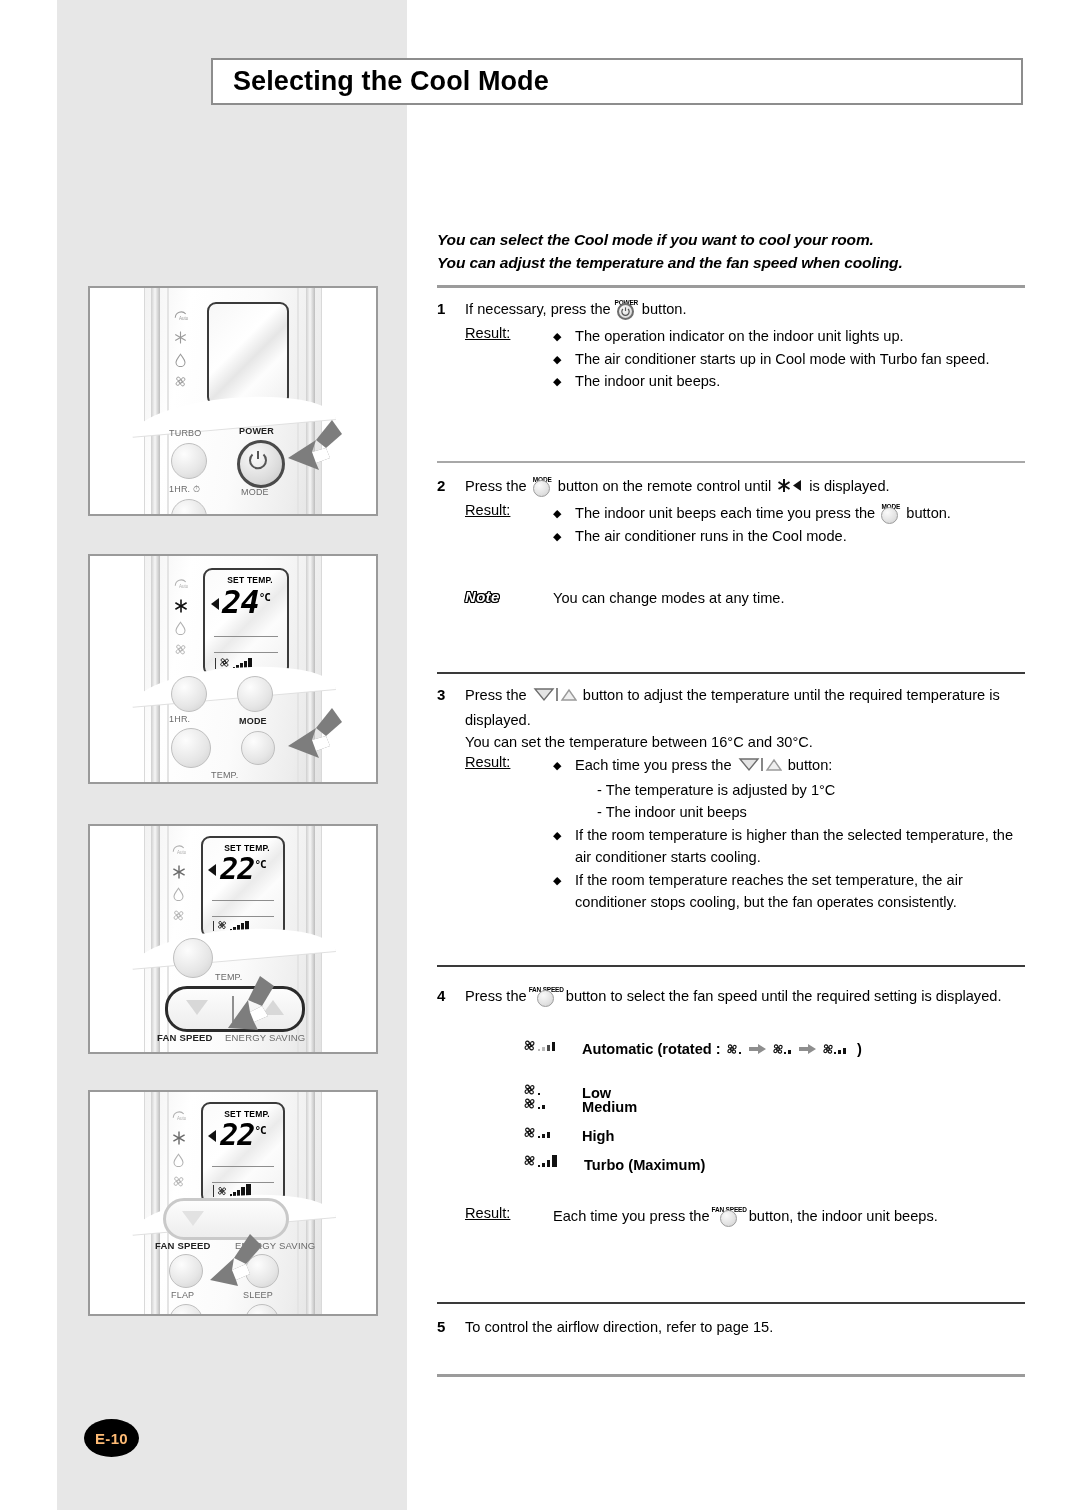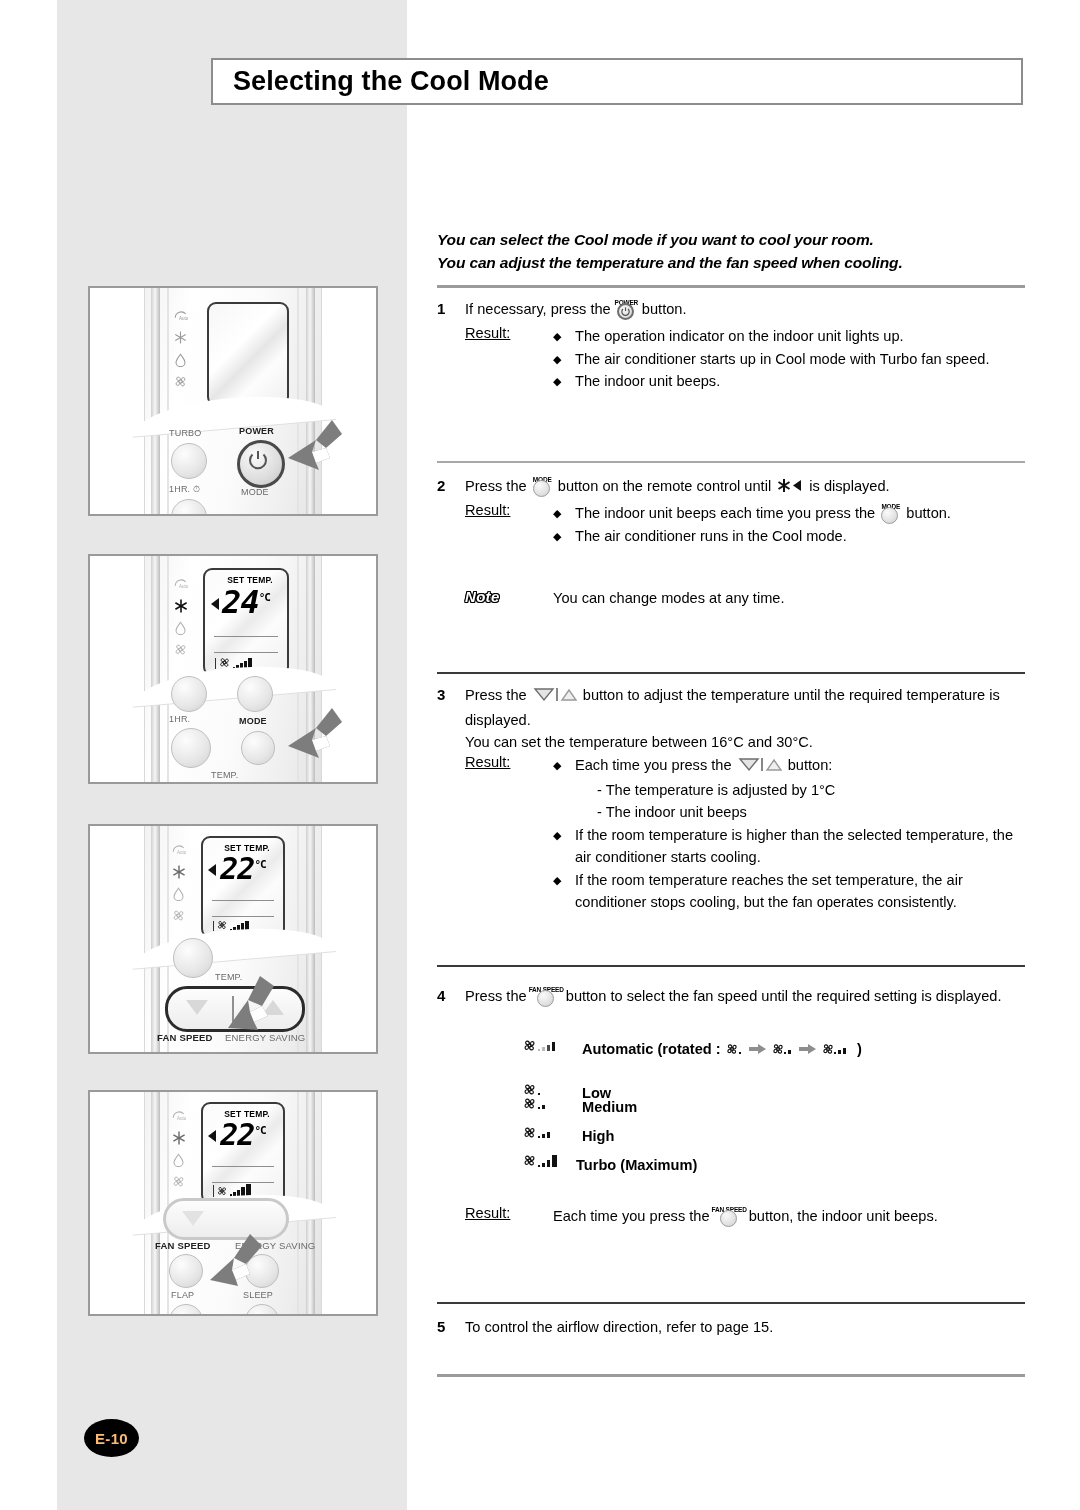--- a/index.html
+++ b/index.html
@@ -747,21 +747,21 @@
             <path d="M8 10 C3 10 3 16 7 15 C9 14.5 9 12 8 10Z"></path>
           </g>
         <rect x="16" y="12" width="2" height="2" fill="#111"></rect>
         <rect x="20" y="10" width="3" height="4" fill="#111"></rect>
         <rect x="25" y="8" width="3" height="6" fill="#111"></rect>
       </svg>
     </span>
     <span class="fanlabel">High</span>
   </div>
 
-  <div class="fanrow" style="top:1151px;left:85px;">
+  <div class="fanrow" style="top:1151px;left:85px;gap:8px;">
     <span>
       <svg width="48" height="19" viewBox="0 0 48 19">
         <g fill="none" stroke="#111" stroke-width="1.5" transform="translate(0,2) scale(0.75)">
             <circle cx="10" cy="10" r="2"></circle>
             <path d="M10 8 C10 3 4 3 5 7 C5.5 9 8 9 10 8Z"></path>
             <path d="M12 10 C17 10 17 4 13 5 C11 5.5 11 8 12 10Z"></path>
             <path d="M10 12 C10 17 16 17 15 13 C14.5 11 12 11 10 12Z"></path>
             <path d="M8 10 C3 10 3 16 7 15 C9 14.5 9 12 8 10Z"></path>
           </g>
         <rect x="16" y="14" width="2" height="2" fill="#111"></rect>

